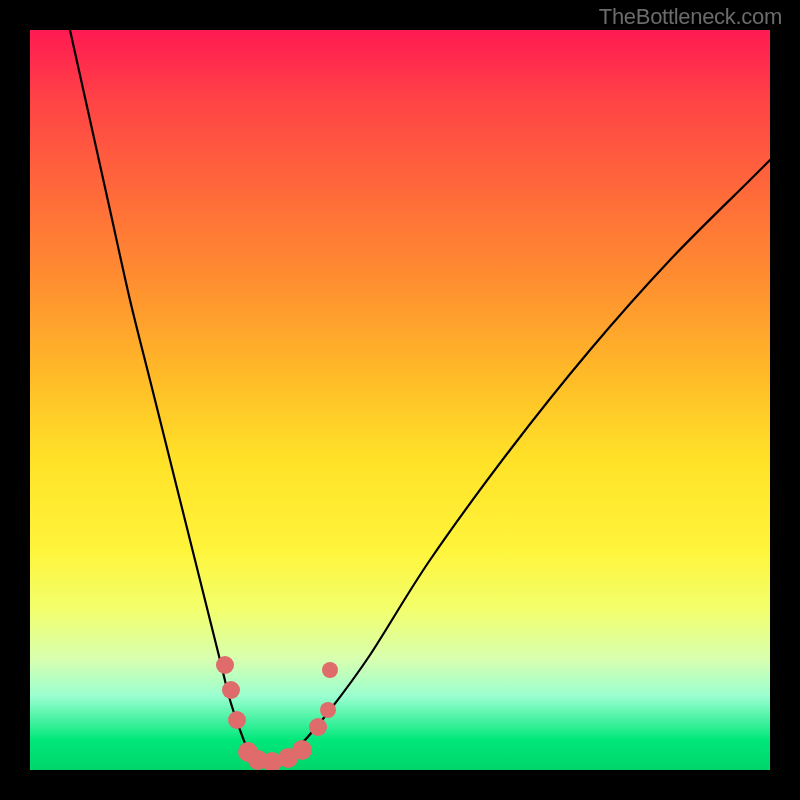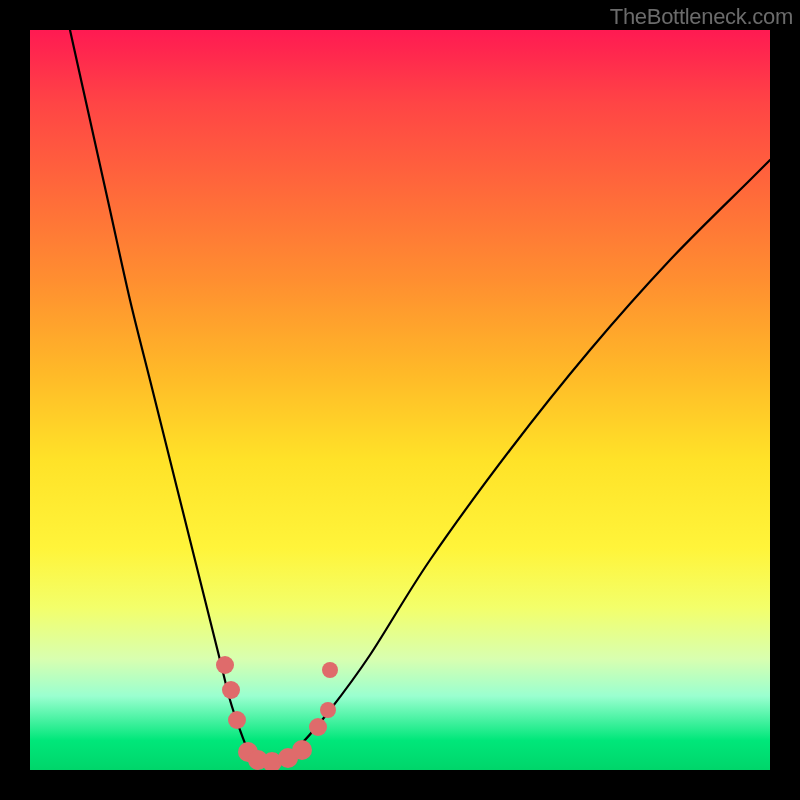--- a/index.html
+++ b/index.html
@@ -44,21 +44,21 @@
   .plot svg {
     position: absolute;
     left: 0;
     top: 0;
     width: 740px;
     height: 740px;
   }
   .watermark {
     position: absolute;
     top: 4px;
-    right: 7px;
+    right: 18px;
     color: #6b6b6b;
     font-size: 22px;
     font-weight: 500;
     letter-spacing: -0.3px;
   }
 </style>
 </head>
 <body>
 
 <div class="frame">

